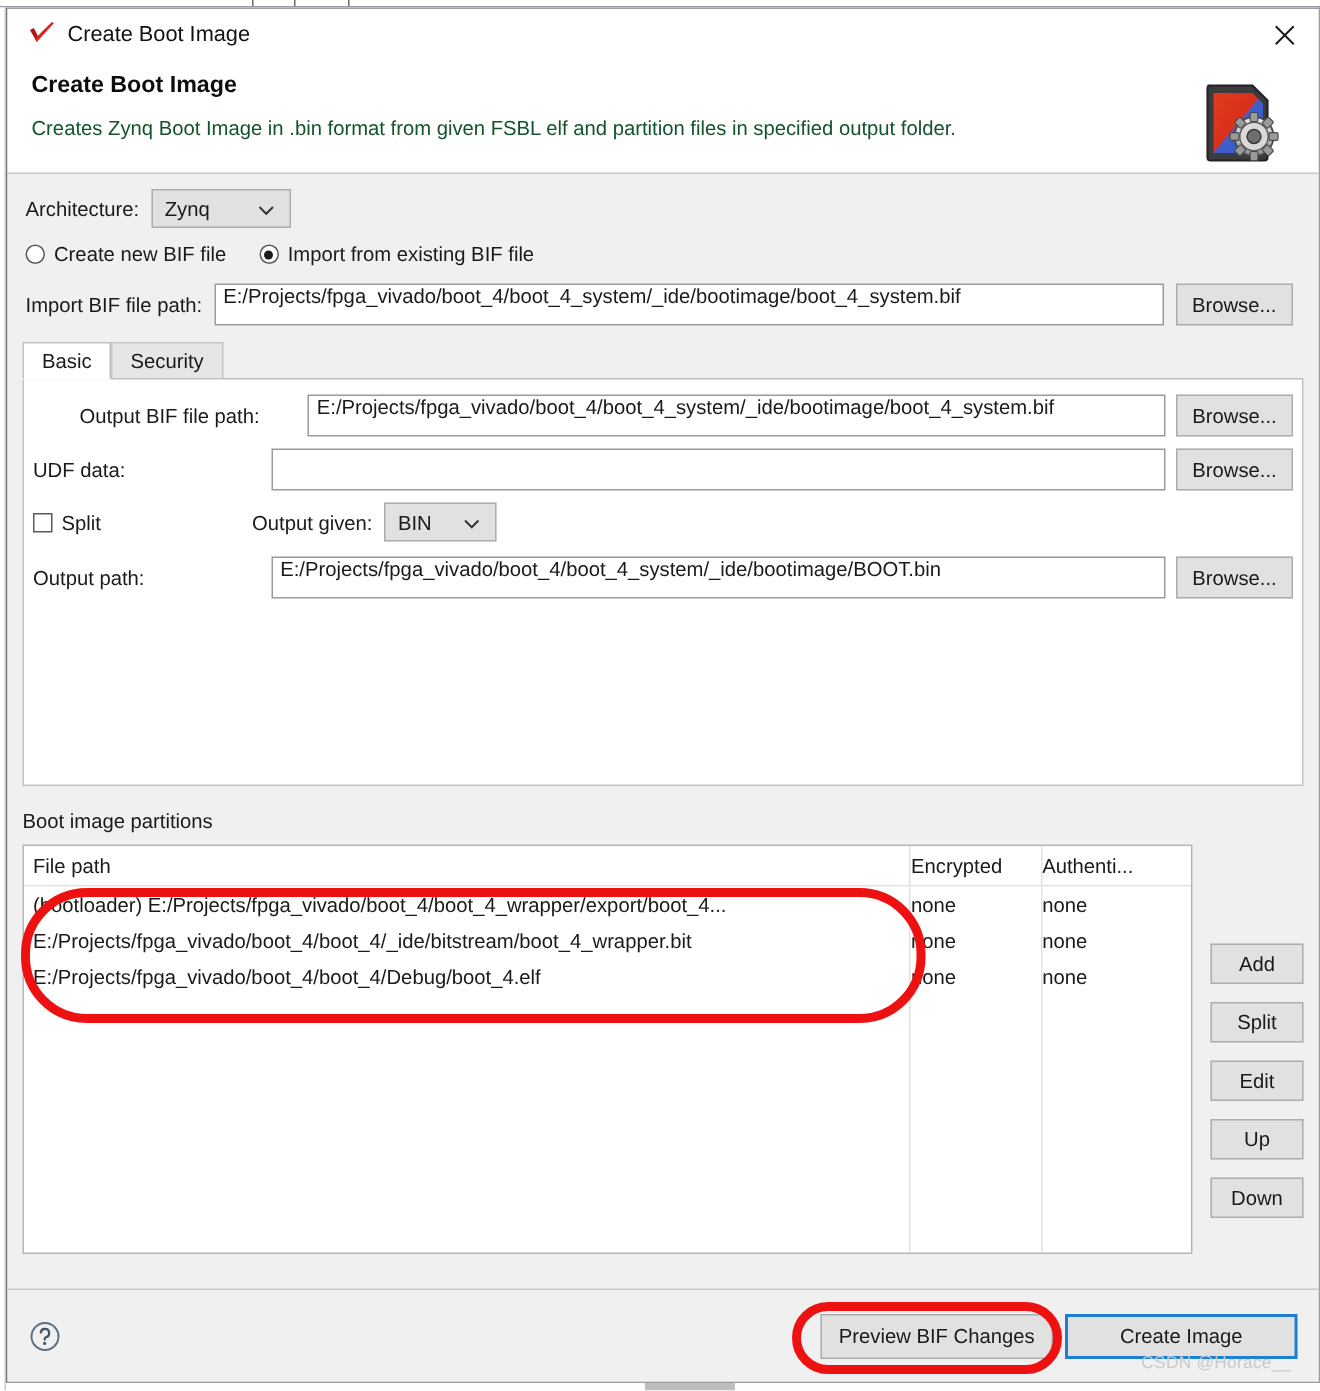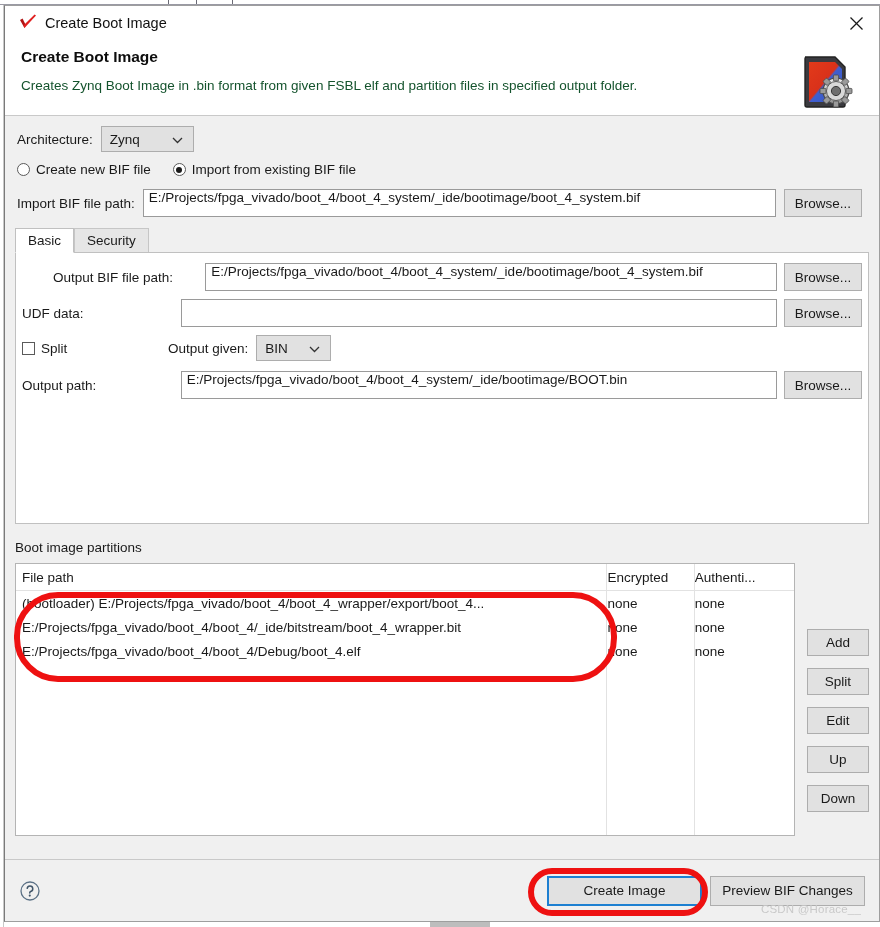--- a/index.html
+++ b/index.html
@@ -426,22 +426,22 @@
   <div id="footer">
     <span id="help-icon">
       <svg width="22" height="22" viewBox="0 0 22 22">
         <circle cx="11" cy="11" r="9" fill="none" stroke="#5b7186" stroke-width="1.3"></circle>
         <path d="M8.2 8.3 a2.8 2.8 0 1 1 3.4 3.2 c-0.7 0.25 -0.85 0.8 -0.85 1.5" fill="none" stroke="#3f5468" stroke-width="1.5" stroke-linecap="round"></path>
         <circle cx="10.75" cy="15.6" r="1.05" fill="#3f5468"></circle>
       </svg>
     </span>
     <span id="footer-spacer"></span>
     <span id="footer-buttons">
+      <span class="btn" id="btn-preview">Preview BIF Changes</span>
       <span class="btn" id="btn-create">Create Image</span>
-      <span class="btn" id="btn-preview">Preview BIF Changes</span>
     </span>
     <span id="watermark">CSDN @Horace__</span>
   </div>
 
 </div>
 
 <div id="annotations">
   <div class="anno-ellipse" id="anno-rows"></div>
   <div class="anno-ellipse" id="anno-create"></div>
 </div>

